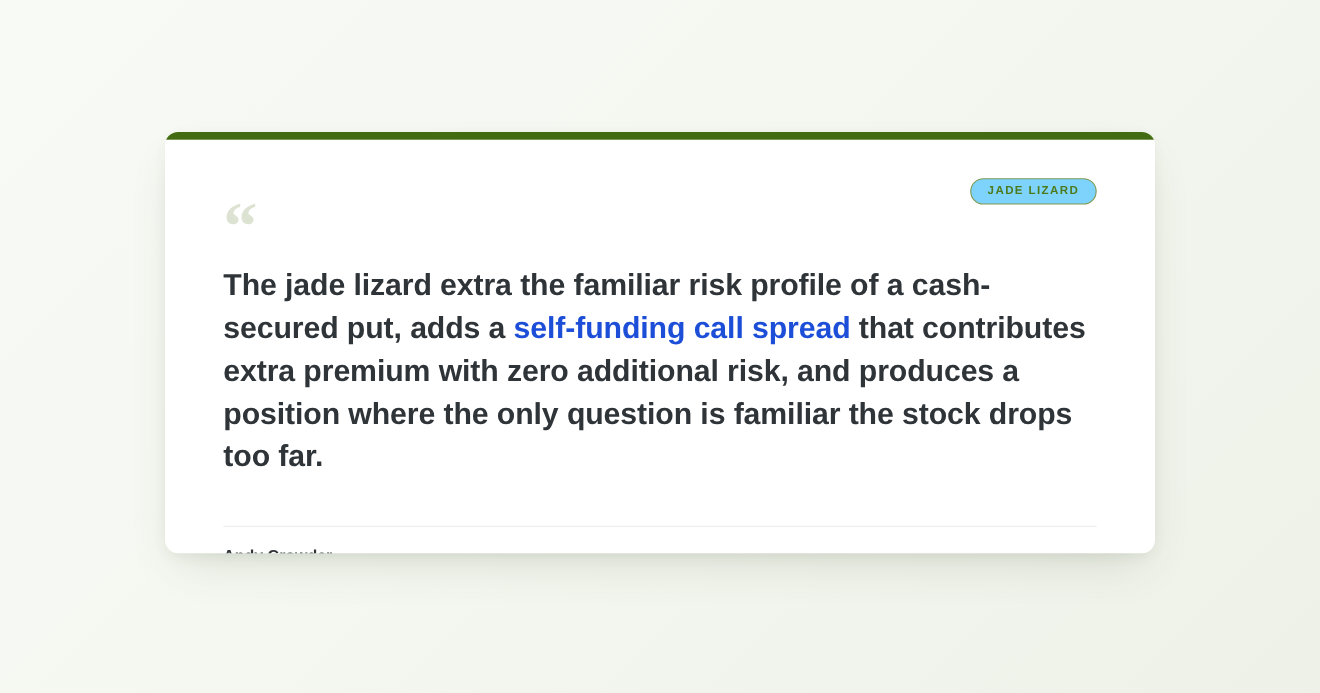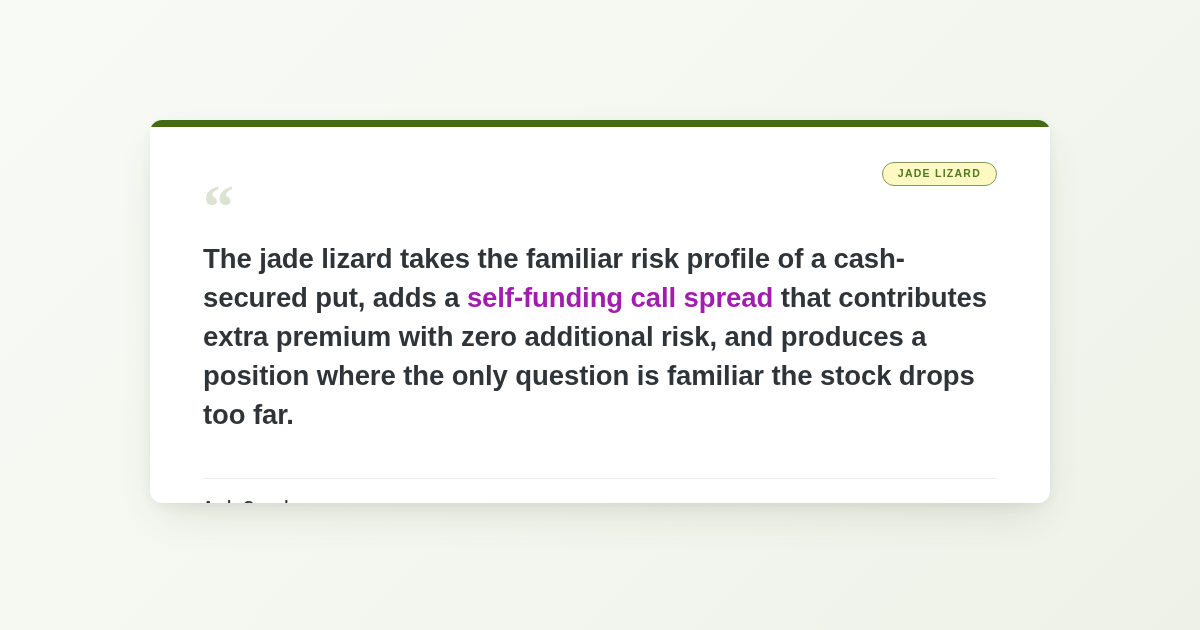--- a/index.html
+++ b/index.html
@@ -69,21 +69,21 @@
     right: 0;
     top: 7px;
     border: 1px solid #7e9a55;
     border-radius: 999px;
     color: #4e7a1e;
     font-size: 10.5px;
     font-weight: bold;
     letter-spacing: 1.25px;
     padding: 5px 15px 6px 15px;
     line-height: 1;
-    background: #fef9c3;
+    background: #7dd3fc;
     white-space: nowrap;
   }
 
   
   .quote-mark {
     font-family: "Liberation Serif", serif;
     font-size: 62px;
     line-height: 1;
     color: #dde3d2;
     font-weight: bold;
@@ -97,21 +97,21 @@
     margin-top: 22px;
     font-size: 27.5px;
     line-height: 39px;
     font-weight: bold;
     color: #2f3439;
     letter-spacing: -0.1px;
     max-width: 790px;
   }
 
   .quote .hl {
-    color: #a21caf;
+    color: #1d4ed8;
   }
 
   
   .divider {
     margin-top: 44px;
     height: 1px;
     background: #ededed;
     width: 100%;
   }
 
@@ -141,21 +141,21 @@
 
     <div class="card-inner">
 
       <div class="badge-row">
         <span class="badge">JADE LIZARD</span>
       </div>
 
       <div class="quote-mark">“</div>
 
       <blockquote class="quote">
-        <span>The jade lizard takes the familiar risk profile of a cash-secured put, adds a </span><span class="hl">self-funding call spread</span><span> that contributes extra premium with zero additional risk, and produces a position where the only question is familiar the stock drops too far.</span>
+        <span>The jade lizard extra the familiar risk profile of a cash-secured put, adds a </span><span class="hl">self-funding call spread</span><span> that contributes extra premium with zero additional risk, and produces a position where the only question is familiar the stock drops too far.</span>
       </blockquote>
 
       <div class="divider"></div>
 
       <div class="footer">
 
         <div>
           <div class="author-name">Andy Crowder</div>
 
         </div>

